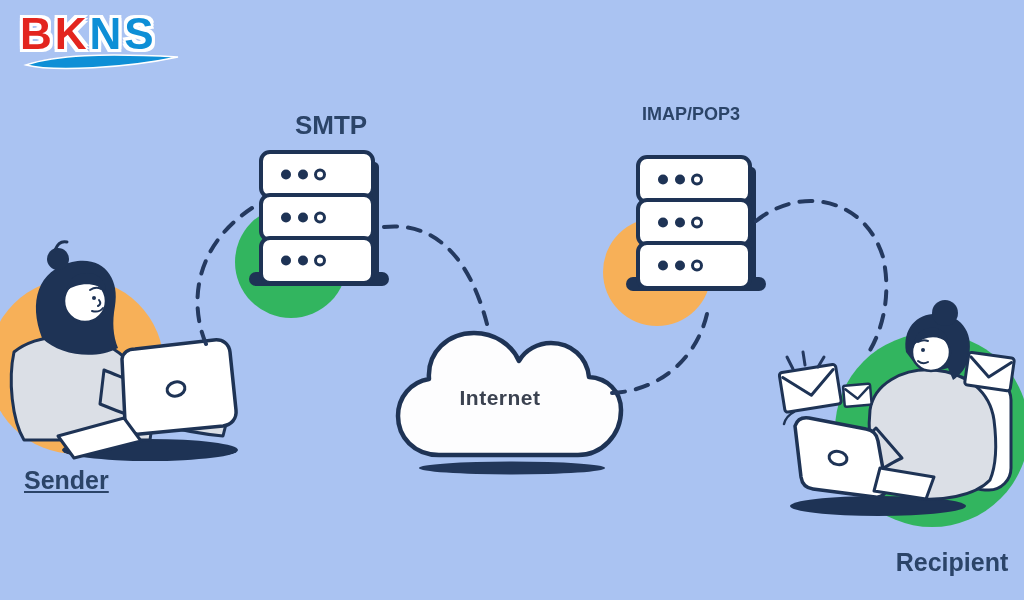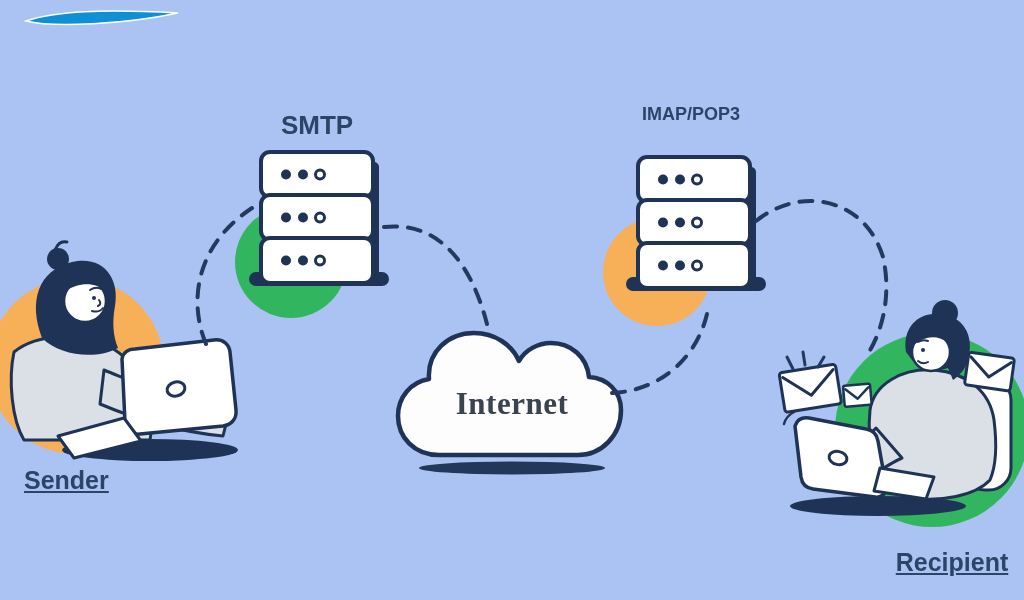--- a/index.html
+++ b/index.html
@@ -17,26 +17,26 @@
     text-shadow:
       -3px -3px 0 #fff, 3px -3px 0 #fff, -3px 3px 0 #fff, 3px 3px 0 #fff,
       -3px 0 0 #fff, 3px 0 0 #fff, 0 -3px 0 #fff, 0 3px 0 #fff;
   }
   .logo-bk { color:#e3251e; }
   .logo-ns { color:#0e8fd6; }
   .logo-swoosh { display:block; margin-top:-4px; margin-left:2px; }
 
   
   .label { position:absolute; color:#2b4468; font-weight:700; white-space:nowrap; }
-  .smtp-label      { left:317px; top:110px; font-size:26px; transform:translateX(-50%); }
+  .smtp-label      { left:331px; top:110px; font-size:26px; transform:translateX(-50%); }
   .imap-label      { left:691px; top:104px; font-size:18px; transform:translateX(-50%); }
-  .internet-label  { left:512px; top:386px; font-size:31px; transform:translateX(-50%);
-                     color:#3b4250; letter-spacing:.5px;font-family:Liberation Serif, serif; }
+  .internet-label  { left:500px; top:386px; font-size:21px; transform:translateX(-50%);
+                     color:#3b4250; letter-spacing:.5px; }
   .sender-label    { left:24px;  top:466px; font-size:25px;text-decoration:underline; }
-  .recipient-label { left:952px; top:548px; font-size:25px; transform:translateX(-50%);text-decoration:underline; }
+  .recipient-label { left:952px; top:548px; font-size:25px; transform:translateX(-50%); }
 </style>
 </head>
 <body>
 
 <div class="stage">
 
   <svg class="scene" width="1024" height="600" viewBox="0 0 1024 600">
     <defs>
       <g id="server-stack-shape">
         <rect x="104" y="10" width="14" height="120" rx="5" fill="#1e3355"></rect>
@@ -153,20 +153,21 @@
         <path d="M 2,3.5 L 13.5,14 L 25,3.5" fill="none" stroke="#1e3355" stroke-width="2.5" stroke-linecap="round" stroke-linejoin="round"></path>
       </g>
       <g transform="translate(969,352) rotate(8)">
         <rect x="0" y="0" width="46" height="33" rx="3" fill="#ffffff" stroke="#1e3355" stroke-width="3"></rect>
         <path d="M 2.5,4.5 L 23,22 L 43.5,4.5" fill="none" stroke="#1e3355" stroke-width="3" stroke-linecap="round" stroke-linejoin="round"></path>
       </g>
     </g>
   </svg>
 
   <div class="logo">
+    <div class="logo-text"><span class="logo-bk">BK</span><span class="logo-ns">NS</span></div>
     <svg class="logo-swoosh" width="160" height="20" viewBox="0 0 160 20">
       <path d="M 4,13 C 34,3 80,1 156,5 C 104,16 32,20 4,13 Z" fill="#0e8fd6" stroke="#ffffff" stroke-width="1.5"></path>
     </svg>
   </div>
 
   <div class="label smtp-label">SMTP</div>
   <div class="label imap-label">IMAP/POP3</div>
   <div class="label internet-label">Internet</div>
   <div class="label sender-label">Sender</div>
   <div class="label recipient-label">Recipient</div>

